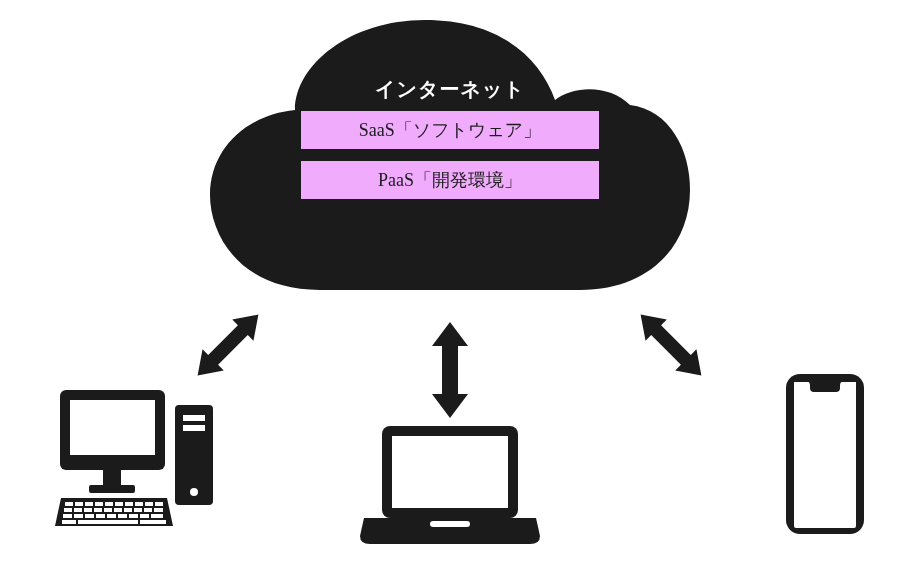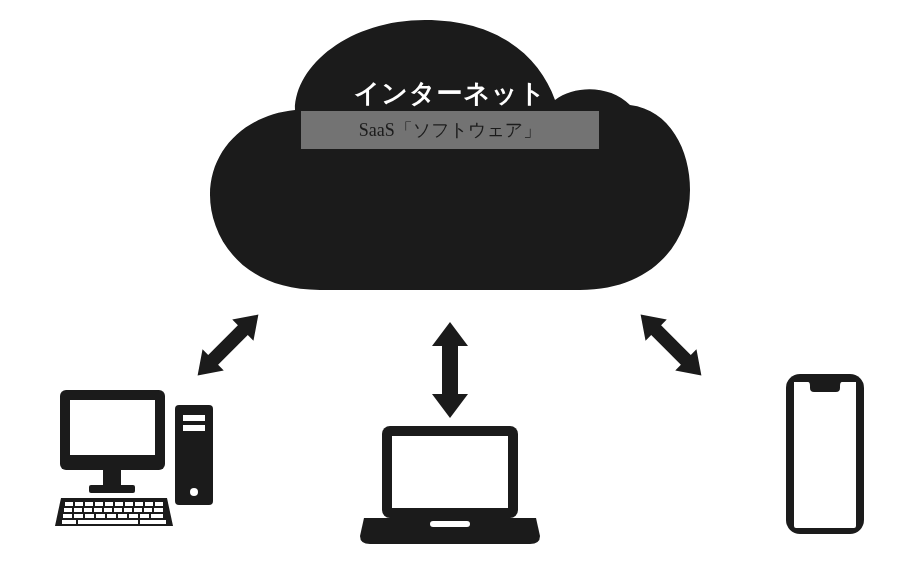--- a/index.html
+++ b/index.html
@@ -24,35 +24,35 @@
   }
   .cloud svg { width: 100%; height: 100%; display: block; }
 
   .cloud-title {
     position: absolute;
     top: 66px;
     left: 0; right: 0;
     text-align: center;
     color: #ffffff;
     font-weight: 700;
-    font-size: 26px;
+    font-size: 20px;
     letter-spacing: 1px;
   }
   .layers {
     position: absolute;
     top: 100px;
     left: 50%;
     transform: translateX(-50%);
     width: 300px;
     display: flex;
     flex-direction: column;
     gap: 10px;
   }
   .layer {
-    background: #737373;
+    background: #f0abfc;
     border: 1px solid #1b1b1b;
     height: 40px;
     line-height: 38px;
     text-align: center;
     font-size: 18px;
     color: #1b1b1b;
     font-family: "Times New Roman", "Hiragino Mincho ProN", serif;
   }
 
   
@@ -82,20 +82,21 @@
         C 85 55 140 10 215 10
         C 290 10 330 48 345 90
         C 365 75 400 75 420 95
         C 460 100 480 140 480 180
         C 480 235 440 280 370 280
         Z"></path>
     </svg>
     <div class="cloud-title">インターネット</div>
     <div class="layers">
       <div class="layer">SaaS「ソフトウェア」</div>
+      <div class="layer">PaaS「開発環境」</div>
     </div>
   </div>
 
   <div class="arrow arrow-left">
     <svg viewBox="0 0 90 90">
       <g fill="#1b1b1b" transform="rotate(45 45 45)">
 
         <polygon points="45,2 60,24 52,24 52,66 60,66 45,88 30,66 38,66 38,24 30,24"></polygon>
       </g>
     </svg>

